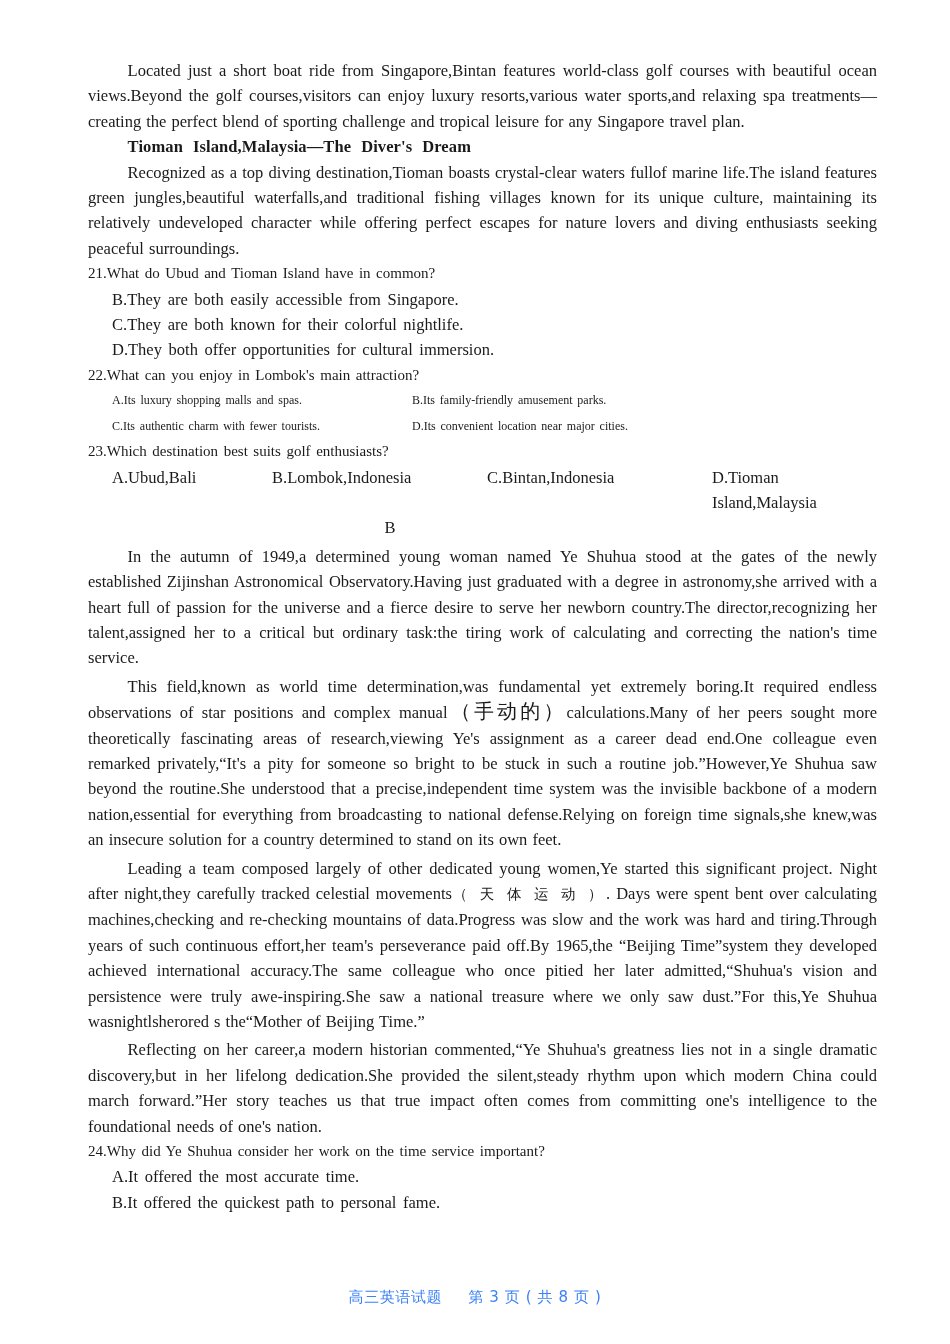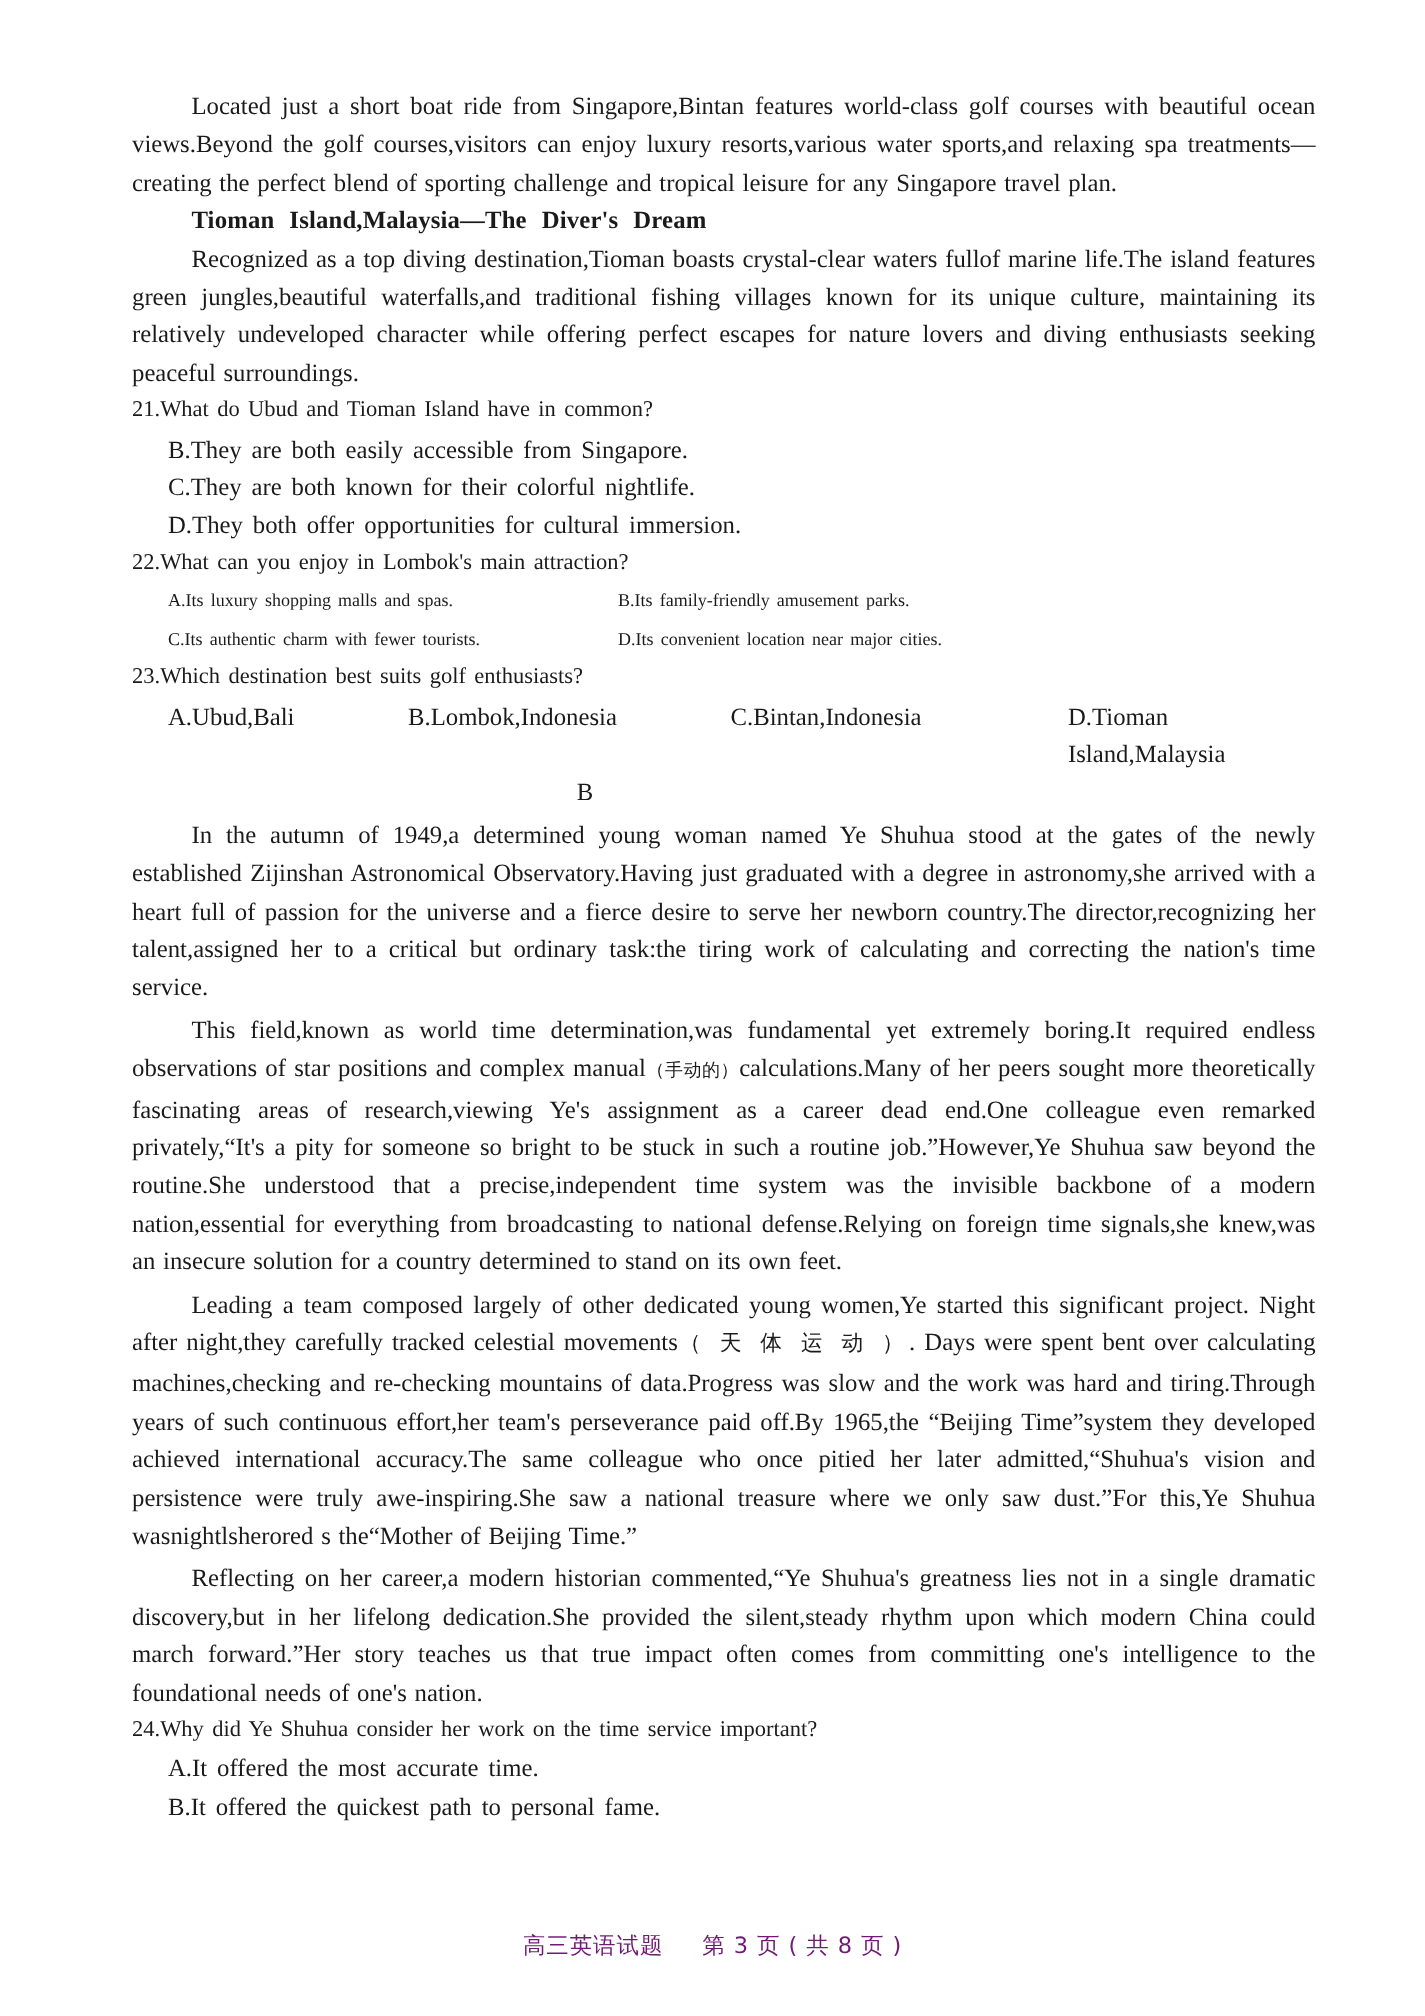--- a/index.html
+++ b/index.html
@@ -92,41 +92,41 @@
     margin: 0;
     font-size: 16.5px;
     line-height: 25.4px;
     text-align: center;
     padding-right: 185px;
   }
 
   
   .cn {
     font-family: "DejaVu Sans", "Liberation Sans", sans-serif;
-    font-size: 12px;
+    font-size: 20px;
   }
   .cn-wide {
     font-family: "DejaVu Sans", "Liberation Sans", sans-serif;
     font-size: 14.5px;
     letter-spacing: 0.18em;
   }
 
   
   .gap-3 { height: 3px; }
 
   
   .footer {
     position: absolute;
     left: 0;
     top: 1288px;
     width: 950px;
     text-align: center;
     font-family: "DejaVu Sans", "Liberation Sans", sans-serif;
     font-size: 15px;
-    color: #701a75;
+    color: #3b82f6;
   }
   .footer .f-title { letter-spacing: 0.04em; }
   .footer .f-page {
     margin-left: 26px;
     letter-spacing: 0.04em;
   }
 </style>
 </head>
 <body>
 

